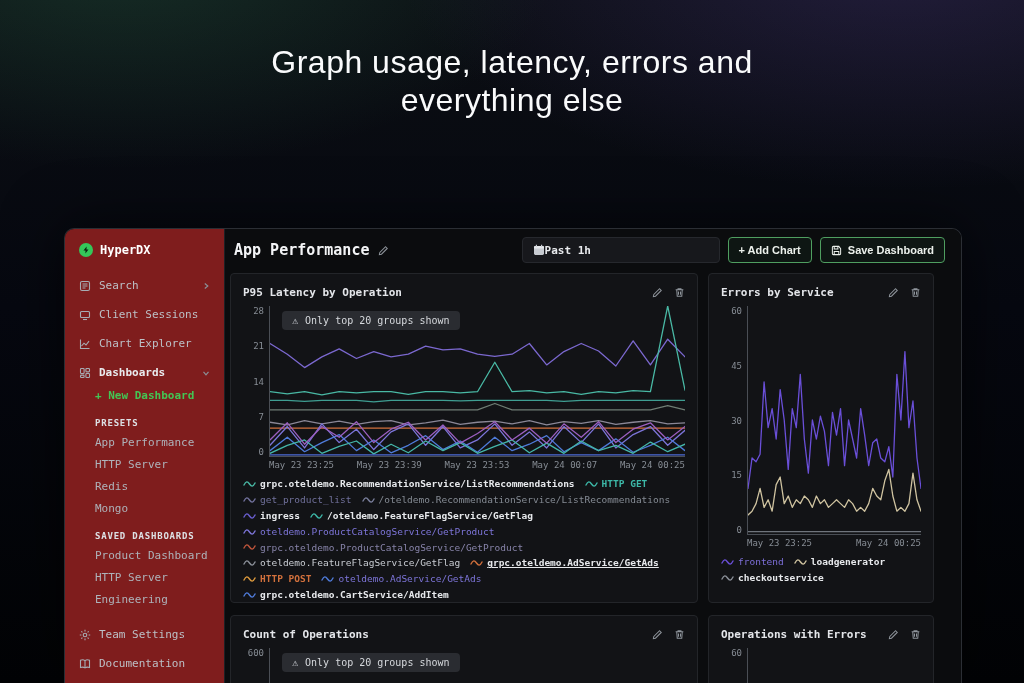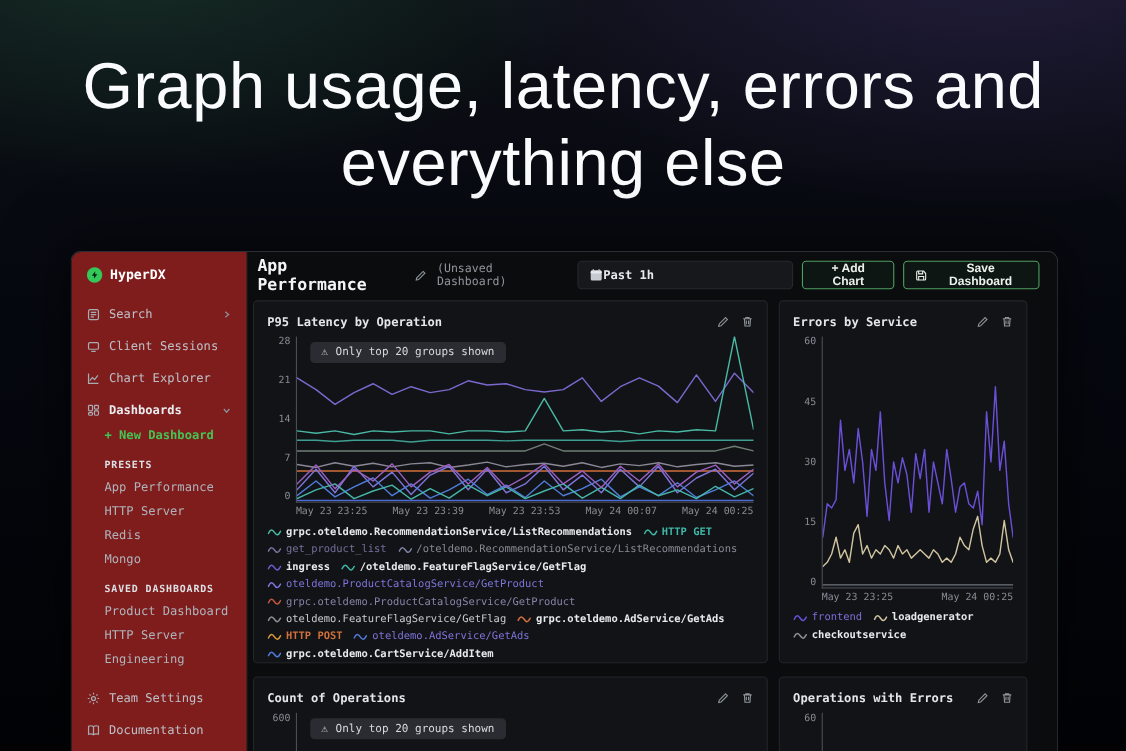--- a/index.html
+++ b/index.html
@@ -7,21 +7,21 @@
     width:1024px;height:683px;overflow:hidden;position:relative;
     font-family:"DejaVu Sans Mono",monospace;
     background:
       radial-gradient(620px 300px at 12% -6%, rgba(38,92,66,.40), transparent 70%),
       radial-gradient(720px 330px at 88% -6%, rgba(76,56,132,.36), transparent 70%),
       linear-gradient(180deg,#0b0e13 0%,#060810 45%,#020305 100%);
   }
   .hero{
     position:absolute;top:44px;left:0;width:100%;text-align:center;margin:0;
     font-family:"Liberation Sans",sans-serif;font-weight:500;color:#fafbfc;
-    font-size:59px;line-height:1.18;letter-spacing:.5px;
+    font-size:32px;line-height:1.18;letter-spacing:.5px;
   }
   .window{
     position:absolute;left:64px;top:228px;width:896px;height:455px;
     background:#0c0d10;border:1px solid #2b2e34;border-bottom:none;
     border-radius:10px 10px 0 0;overflow:hidden;display:flex;
     box-shadow:0 0 60px rgba(0,0,0,.65);
   }
   
   .sidebar{width:160px;flex:none;background:#7f1d1d;border-right:1px solid #1e2025;
     display:flex;flex-direction:column;font-size:11px;padding-top:10px;box-sizing:border-box;}
@@ -162,21 +162,20 @@
   </aside>
 
   <main class="main">
     <div class="topbar">
       <span class="tb-title">App Performance</span>
       <span class="icon-btn">
         <svg width="11" height="11" viewBox="0 0 12 12" fill="none" stroke="currentColor" stroke-width="1.1">
             <path d="m8.3 1.9 1.8 1.8-6.3 6.3-2.3.5.5-2.3z"></path>
           </svg>
       </span>
-      <span class="tb-sub">(Unsaved Dashboard)</span>
       <div class="tb-right">
         <div class="time-field">
           <svg width="12" height="12" viewBox="0 0 12 12">
               <rect x="1" y="2" width="10" height="9" rx="1.4" fill="#c7cbd1"></rect>
               <rect x="1" y="2" width="10" height="2.6" rx="1.2" fill="#e6e9ed"></rect>
               <path d="M3.4.8v2M8.6.8v2" stroke="#c7cbd1" stroke-width="1.2"></path>
             </svg>
           <span>Past 1h</span>
         </div>
         <button class="btn">
@@ -297,21 +296,21 @@
             <span class="lg-item">
               <svg width="13" height="8" viewBox="0 0 13 8">
                 <path d="M1 5 C3 1 4.5 1 6.5 4 S10 7 12 3" fill="none" stroke="#8a8f98" stroke-width="1.4" stroke-linecap="round"></path>
               </svg>
               <span style="color: rgb(200, 204, 210); font-weight: 400;">oteldemo.FeatureFlagService/GetFlag</span>
             </span>
             <span class="lg-item">
               <svg width="13" height="8" viewBox="0 0 13 8">
                 <path d="M1 5 C3 1 4.5 1 6.5 4 S10 7 12 3" fill="none" stroke="#d1703c" stroke-width="1.4" stroke-linecap="round"></path>
               </svg>
-              <span style="color: rgb(231, 233, 236); font-weight: 700;">grpc.oteldemo.AdService/GetAds</span>
+              <span style="color: rgb(231, 233, 236); font-weight: 700; text-decoration: underline;">grpc.oteldemo.AdService/GetAds</span>
             </span>
             <span class="lg-item">
               <svg width="13" height="8" viewBox="0 0 13 8">
                 <path d="M1 5 C3 1 4.5 1 6.5 4 S10 7 12 3" fill="none" stroke="#dd9a3d" stroke-width="1.4" stroke-linecap="round"></path>
               </svg>
               <span style="color: rgb(209, 112, 60); font-weight: 700;">HTTP POST</span>
             </span>
             <span class="lg-item">
               <svg width="13" height="8" viewBox="0 0 13 8">
                 <path d="M1 5 C3 1 4.5 1 6.5 4 S10 7 12 3" fill="none" stroke="#4f7bd9" stroke-width="1.4" stroke-linecap="round"></path>

